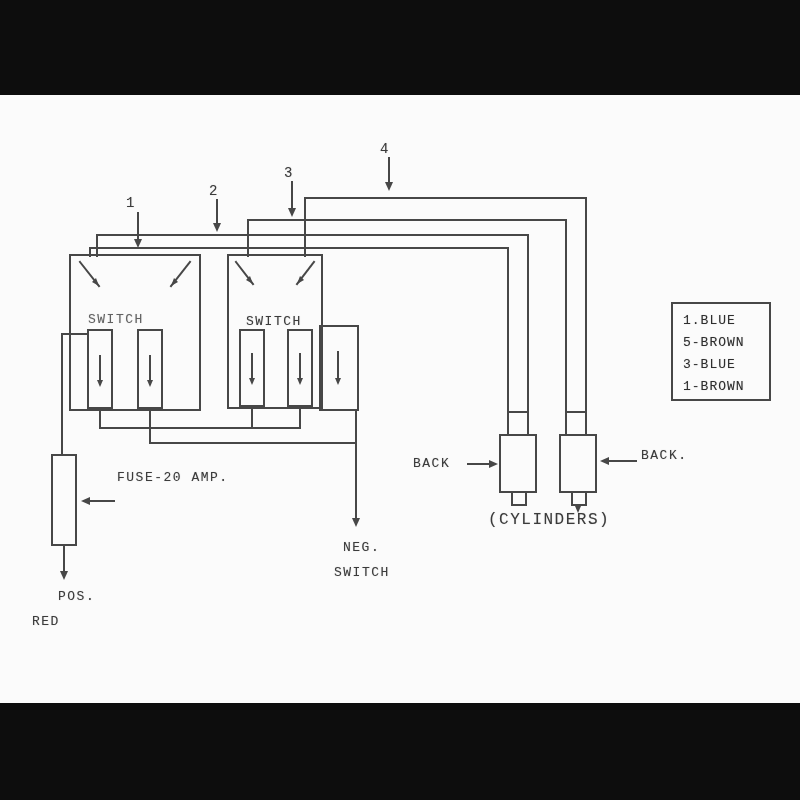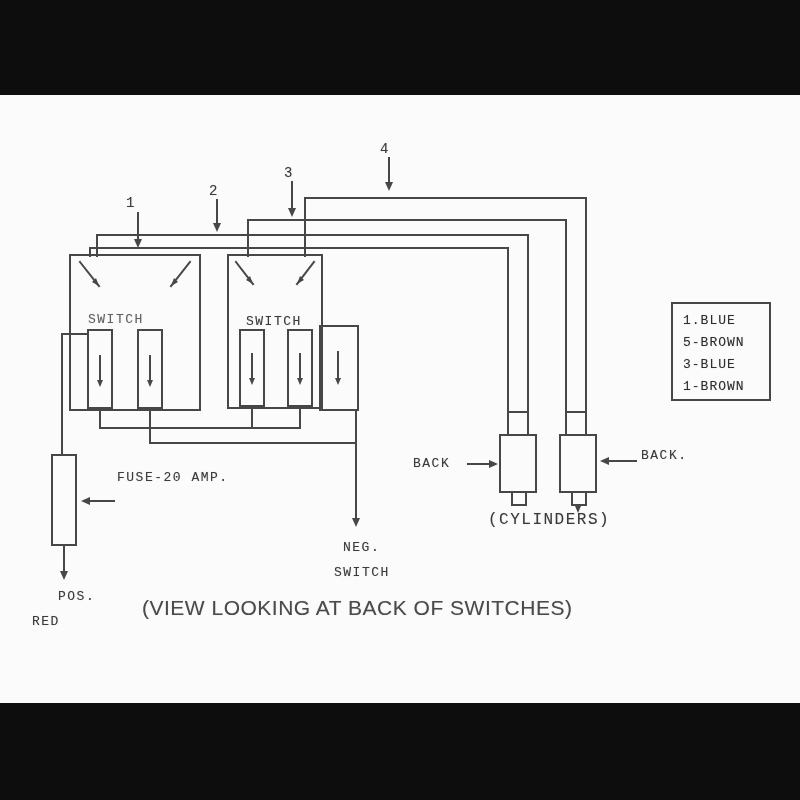--- a/index.html
+++ b/index.html
@@ -143,16 +143,15 @@
   <div class="lbl" style="left:58px;top:589px">POS.</div>
   <div class="lbl" style="left:32px;top:614px">RED</div>
   <div class="lbl" style="left:343px;top:540px">NEG.</div>
   <div class="lbl" style="left:334px;top:565px">SWITCH</div>
 
   <div class="lbl legend-item" style="left:683px;top:313px">1.BLUE</div>
   <div class="lbl legend-item" style="left:683px;top:335px">5-BROWN</div>
   <div class="lbl legend-item" style="left:683px;top:357px">3-BLUE</div>
   <div class="lbl legend-item" style="left:683px;top:379px">1-BROWN</div>
 
-  <div class="lbl caption" style="left:142px;top:596px">(VIEW LOOKING AT BACK OF SWITCHES)</div>
 
   <div class="bar bottom"></div>
 </div>
 
 </body></html>

